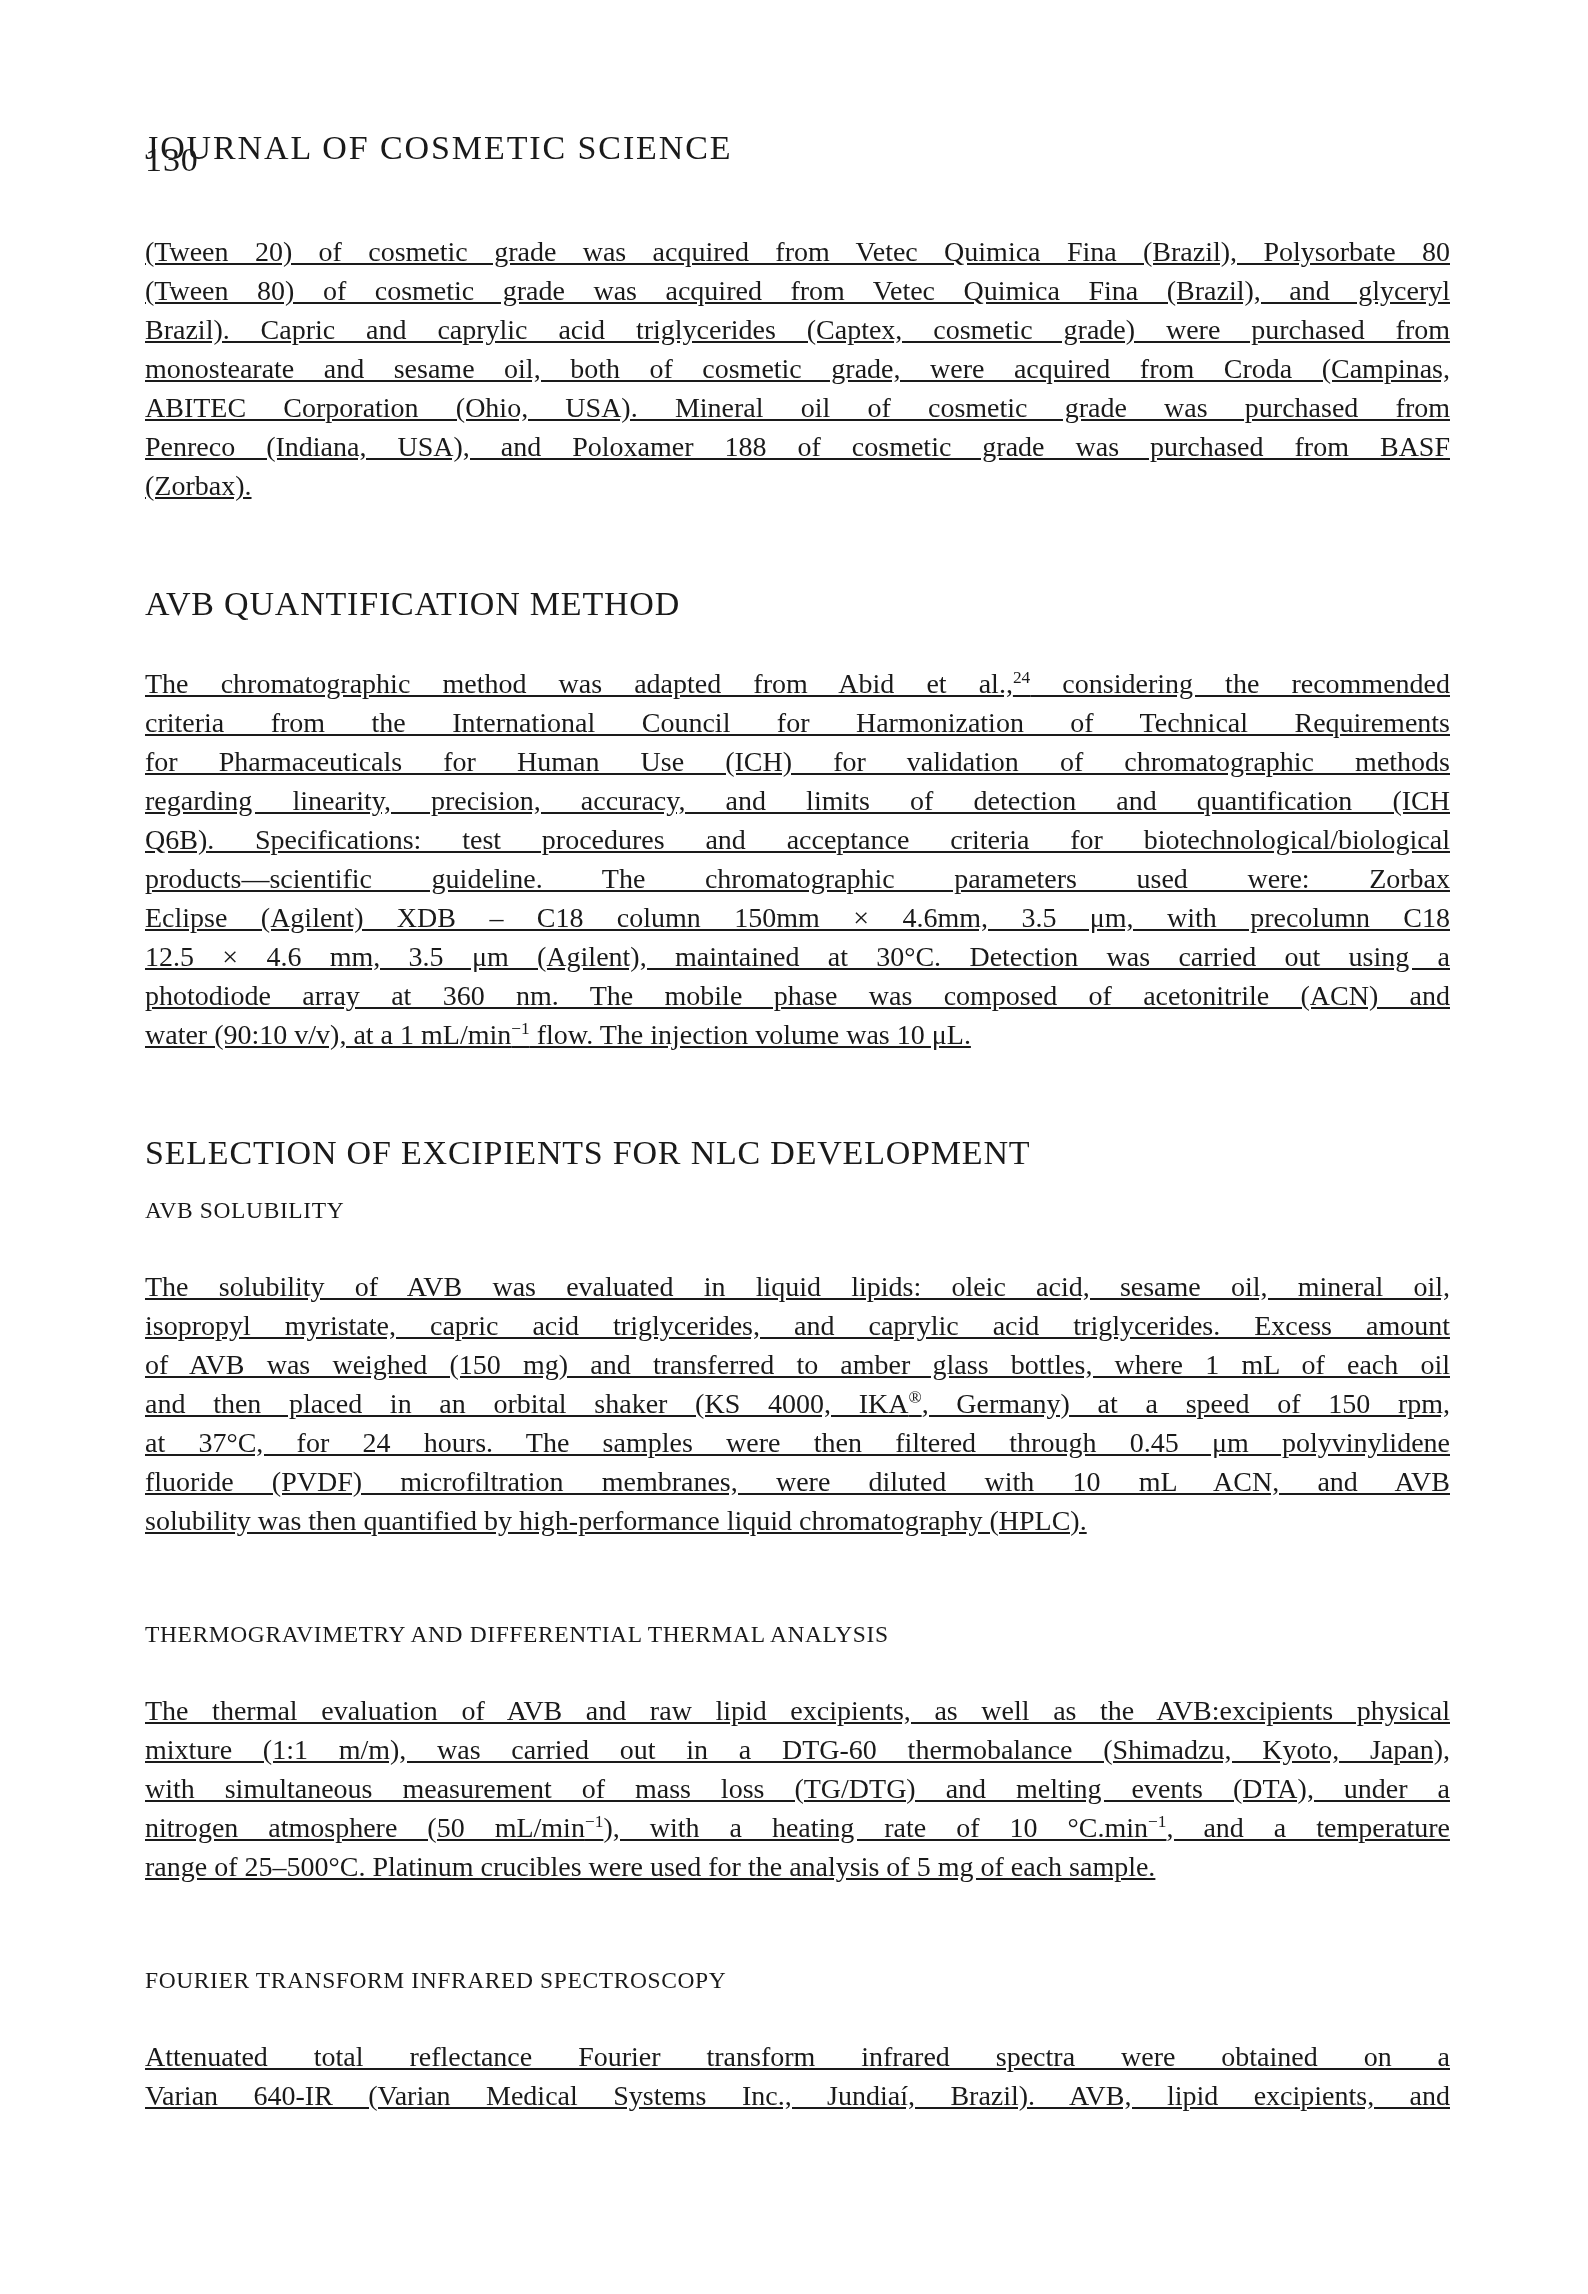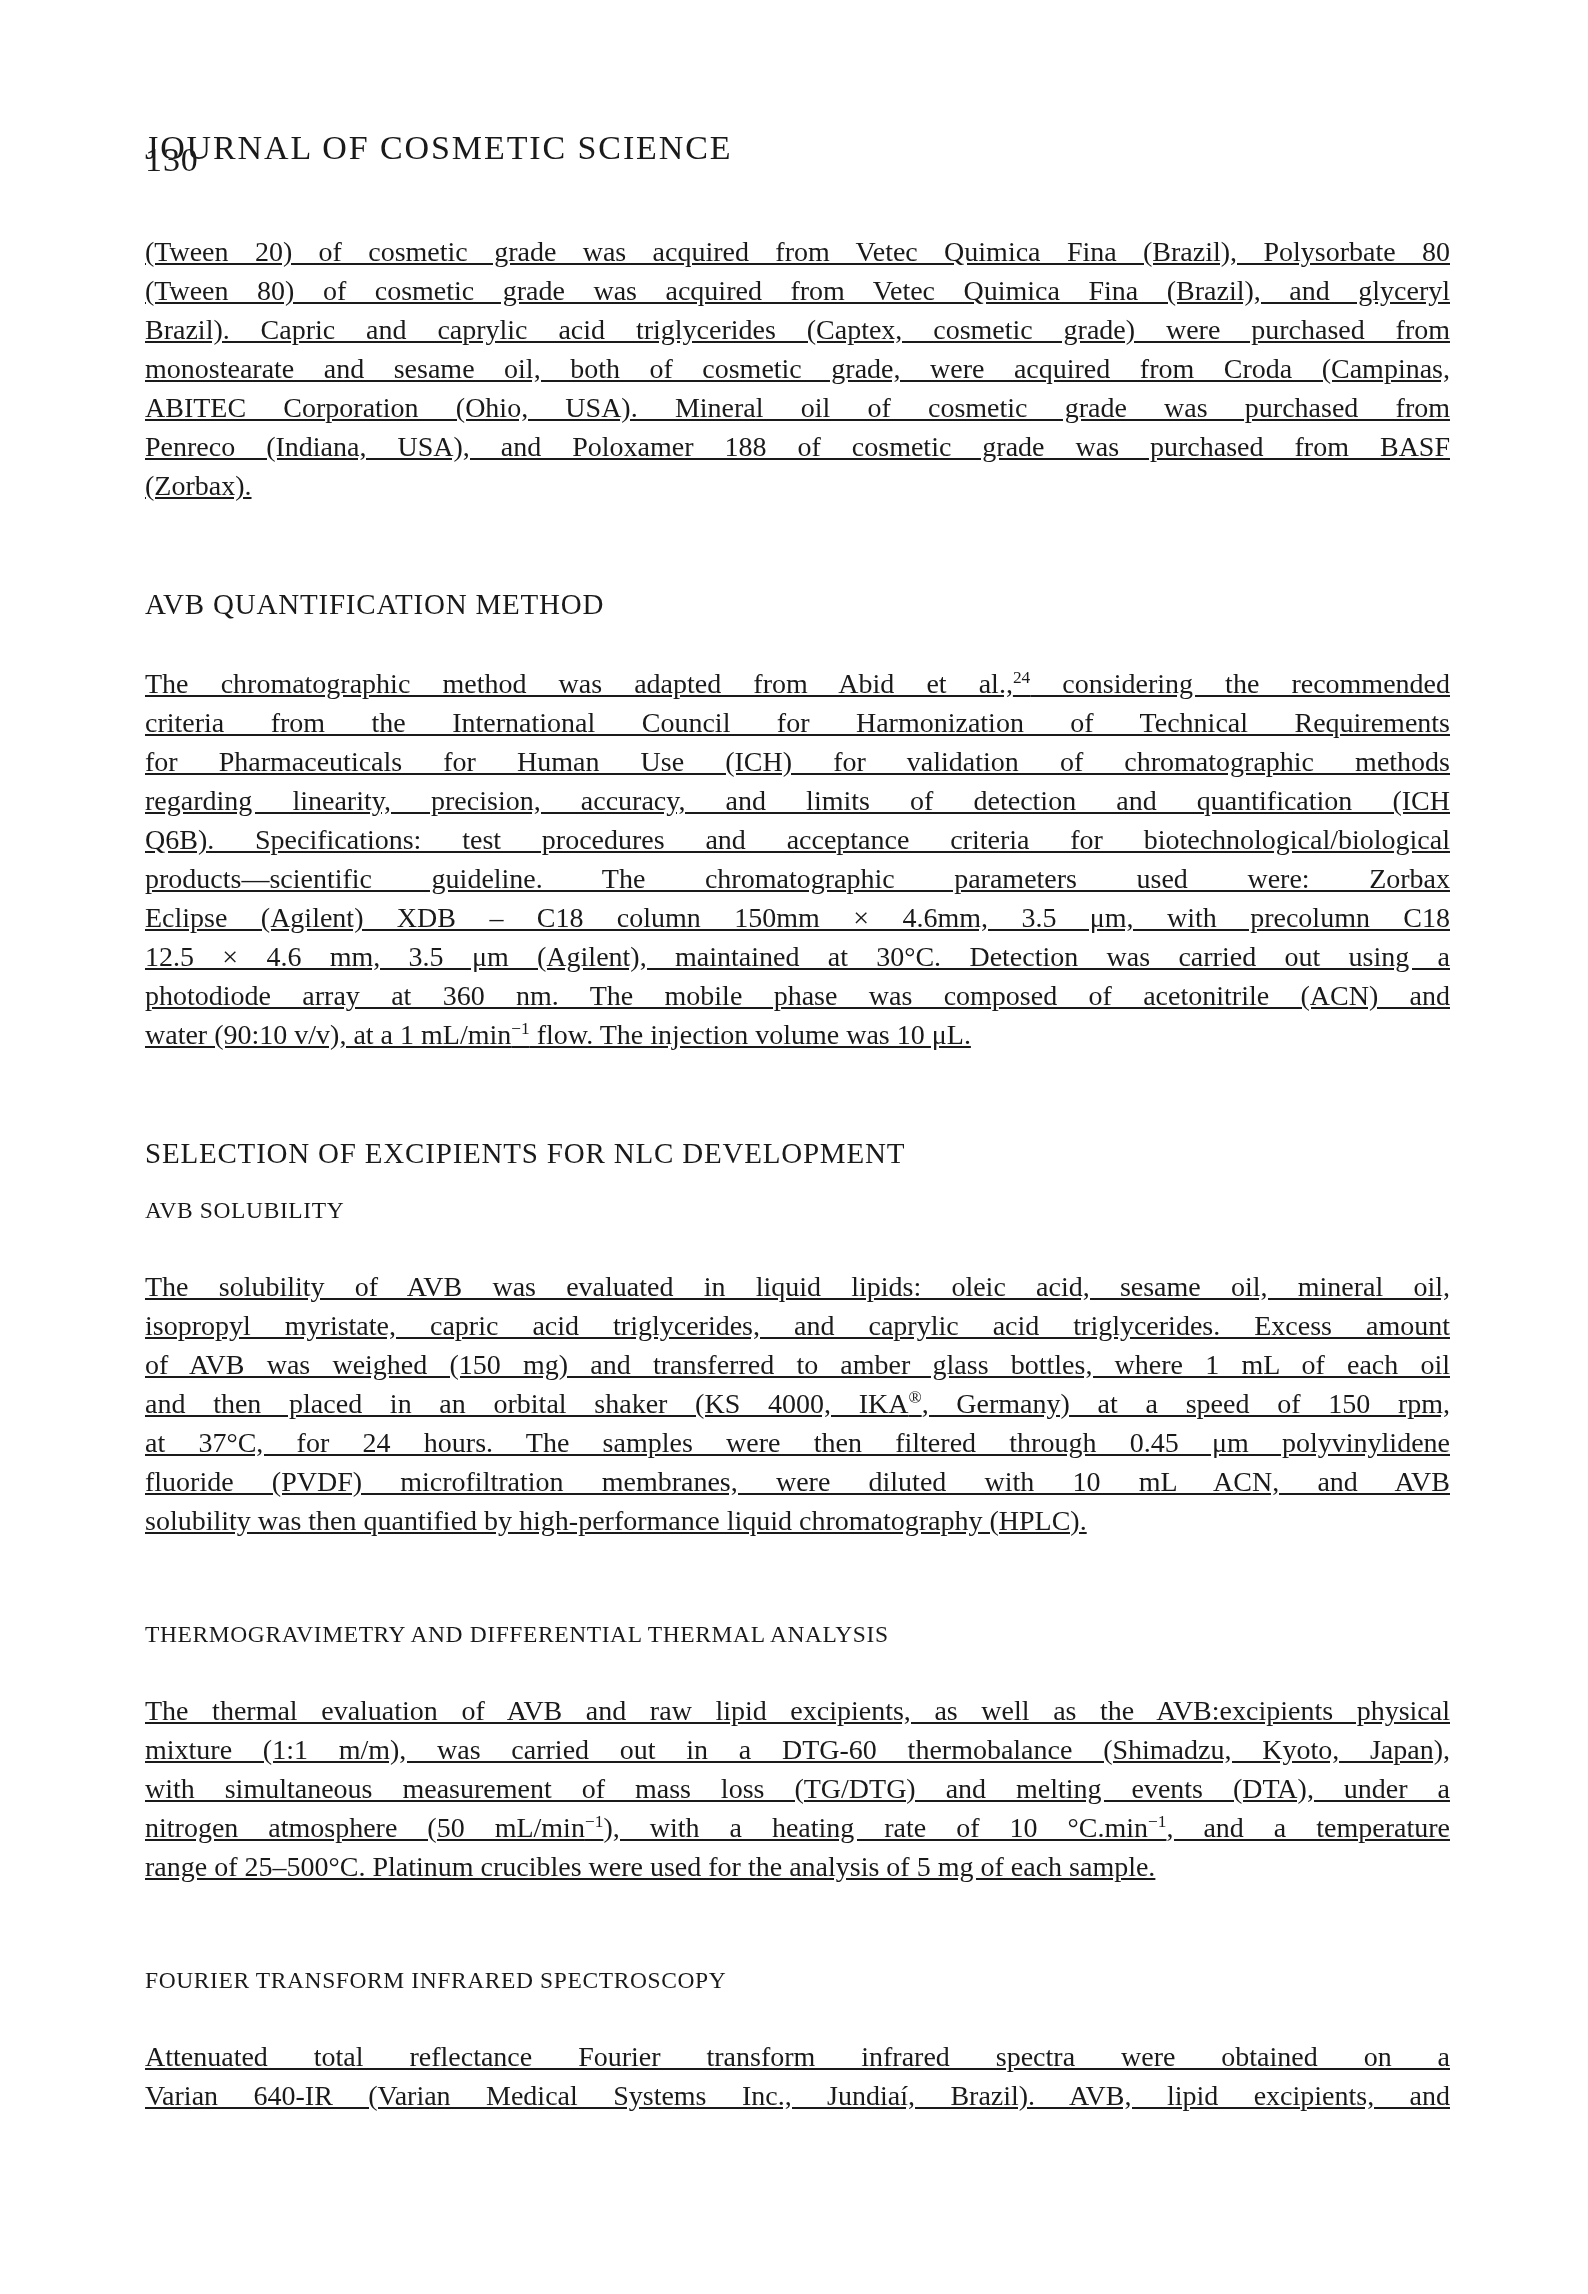--- a/index.html
+++ b/index.html
@@ -56,21 +56,21 @@
   .line.last {
     text-align-last: left;
     -moz-text-align-last: left;
   }
   sup {
     font-size: 0.62em;
     line-height: 0;
     vertical-align: super;
   }
   .h1 {
-    font-size: 29px;
+    font-size: 34px;
     line-height: 38px;
     letter-spacing: 0.8px;
     margin: 80px 0 0 0;
   }
   .h2 {
     font-size: 23.5px;
     line-height: 32px;
     letter-spacing: 0.6px;
     margin: 78px 0 0 0;
   }

